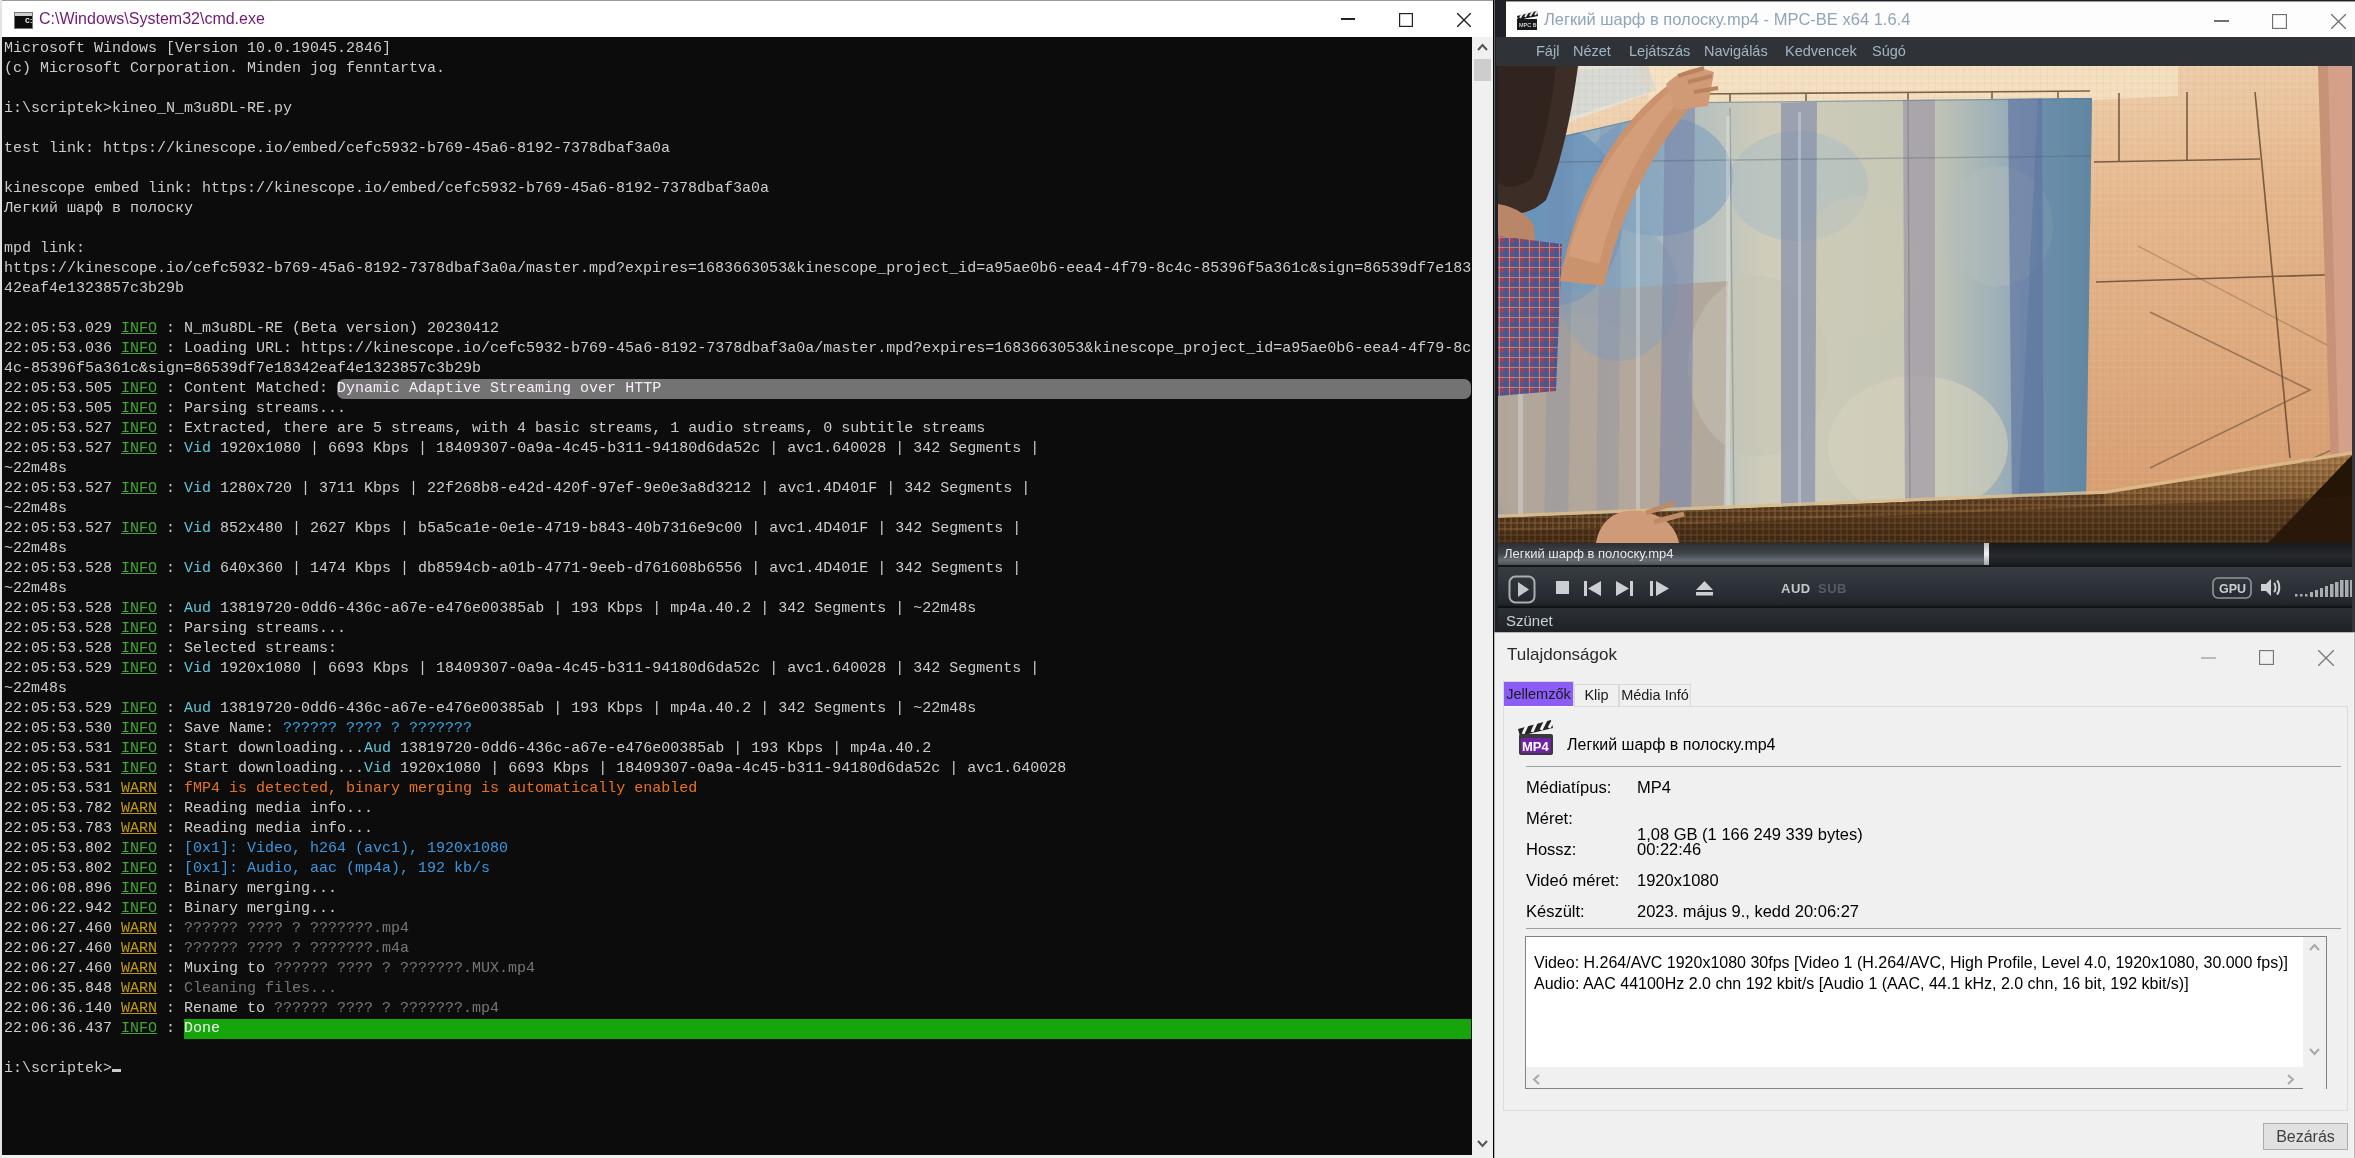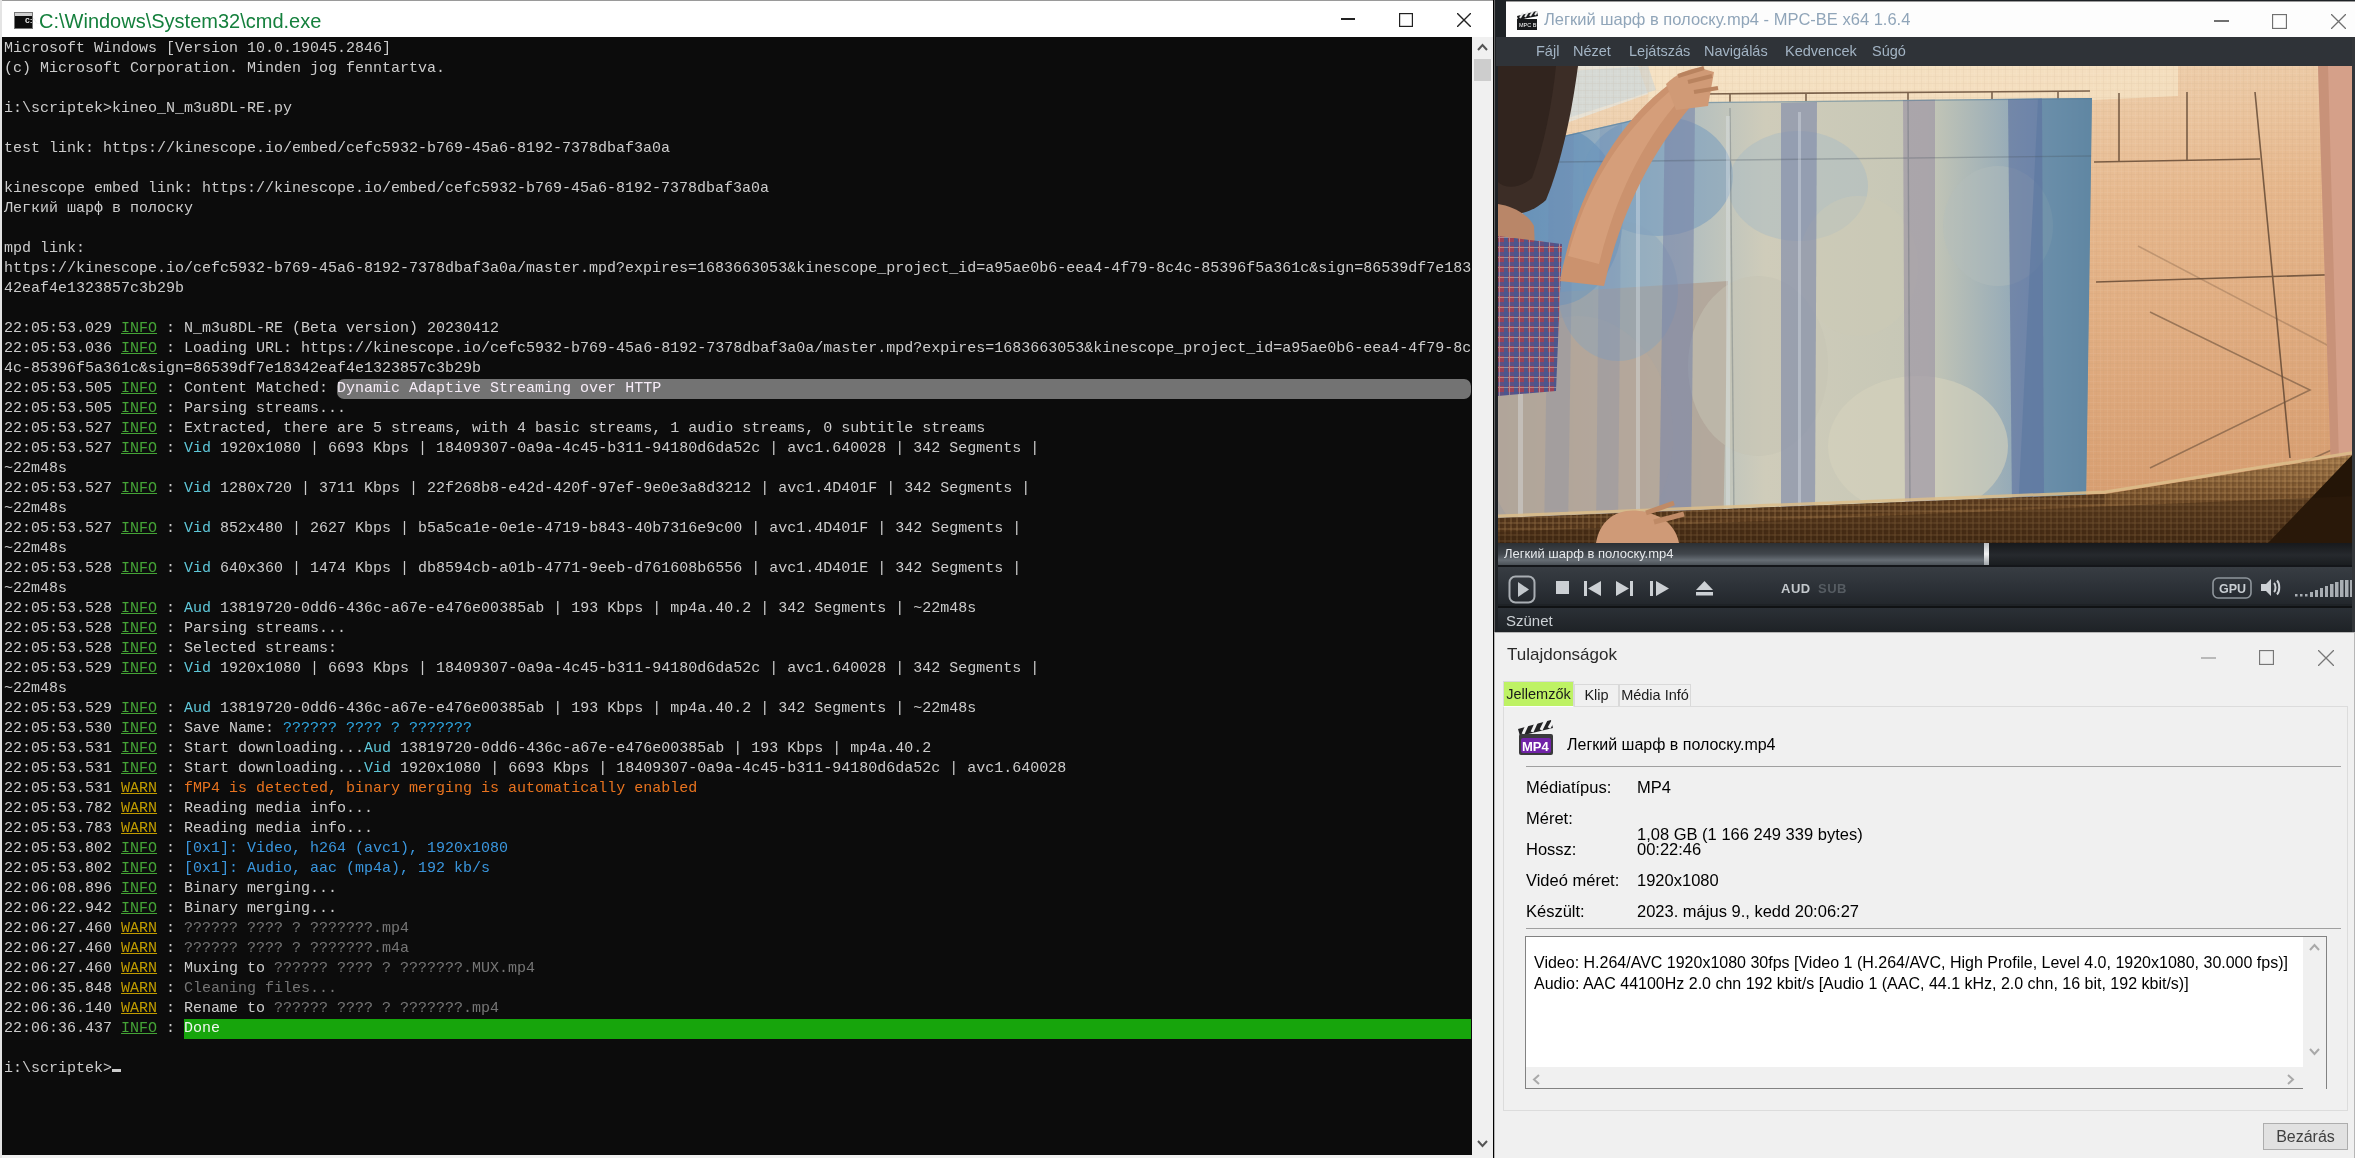--- a/index.html
+++ b/index.html
@@ -2,21 +2,21 @@
 <html><head><meta charset="utf-8">
 <style>
 * { margin:0; padding:0; box-sizing:border-box; }
 html,body { width:2355px; height:1158px; overflow:hidden; background:#000; }
 #screen { position:relative; width:2355px; height:1158px; font-family:"Liberation Sans",sans-serif; }
 .abs { position:absolute; }
 
 
 #cmd { left:0; top:0; width:1493px; height:1158px; background:#0c0c0c; }
 #cmd-title { left:0; top:0; width:1493px; height:37px; background:#fff; border-left:2px solid #dedede; border-top:1px solid #9a9a9a; }
-#cmd-title .txt { position:absolute; left:37px; top:9px; font-size:20px; color:#15803d; }
+#cmd-title .txt { position:absolute; left:37px; top:9px; font-size:16px; color:#701a75; }
 #cmd-ico { left:12px; top:11px; width:19px; height:17px; background:#0c0c0c; border:1px solid #777; }
 #cmd-ico span { position:absolute; left:2px; top:3px; font-family:"Liberation Mono",monospace; font-size:8px; font-weight:bold; color:#eee; letter-spacing:-1px;padding-left:8px; }
 #cmd-ico i { position:absolute; left:0; top:0; width:17px; height:3px; background:#cfcfcf; }
 #console { left:2px; top:37px; width:1470px; height:1118px; background:#0c0c0c; overflow:hidden;
   font-family:"Liberation Mono",monospace; font-size:15px; line-height:20px; color:#cccccc; white-space:pre; padding:2px 0 0 2px; }
 #console .g { color:#44a336; text-decoration:underline; }
 #console .y { color:#c19c00; text-decoration:underline; }
 #console .c { color:#5fc8da; }
 #console .b { color:#2fa7e0; }
 #console .bb { color:#3a96dd; }
@@ -374,21 +374,21 @@
    <span class="title">Tulajdonságok</span>
    <svg class="abs" style="left:706px;top:24px" width="15" height="3">
         <rect width="15" height="2" fill="#b9b9b9"></rect>
       </svg>
    <svg class="abs" style="left:764px;top:17px" width="15" height="15">
         <rect x="0.5" y="0.5" width="14" height="14" fill="none" stroke="#777" stroke-width="1.3"></rect>
       </svg>
    <svg class="abs" style="left:823px;top:17px" width="16" height="16">
         <path d="M0,0 L16,16 M16,0 L0,16" stroke="#777" stroke-width="1.3"></path>
       </svg>
-   <div class="tab" style="left:8px;top:48px;width:71px;height:26px;background:#bef264;border-bottom:1px solid #fdfdfd;z-index:3;line-height:24px;text-align:center">Jellemzők</div>
+   <div class="tab" style="left:8px;top:48px;width:71px;height:26px;background:#8b5cf6;border-bottom:1px solid #fdfdfd;z-index:3;line-height:24px;text-align:center">Jellemzők</div>
    <div class="tab" style="left:79px;top:51px;width:45px;height:23px;line-height:21px;text-align:center">Klip</div>
    <div class="tab" style="left:124px;top:51px;width:72px;height:23px;line-height:21px;text-align:center">Média Infó</div>
    <div id="tabpage"></div>
    <svg class="abs" style="left:21px;top:84px" width="41" height="41" viewBox="0 0 41 41">
      <polygon points="2,12 35,3 37,11 4,19" fill="#232325"></polygon>
      <g stroke="#f2f2f2" stroke-width="3">
           <path d="M7,17 L12,6"></path>
           <path d="M16,15 L21,4"></path>
           <path d="M25,13 L30,3"></path>
           <path d="M33,11 L37,4"></path>

